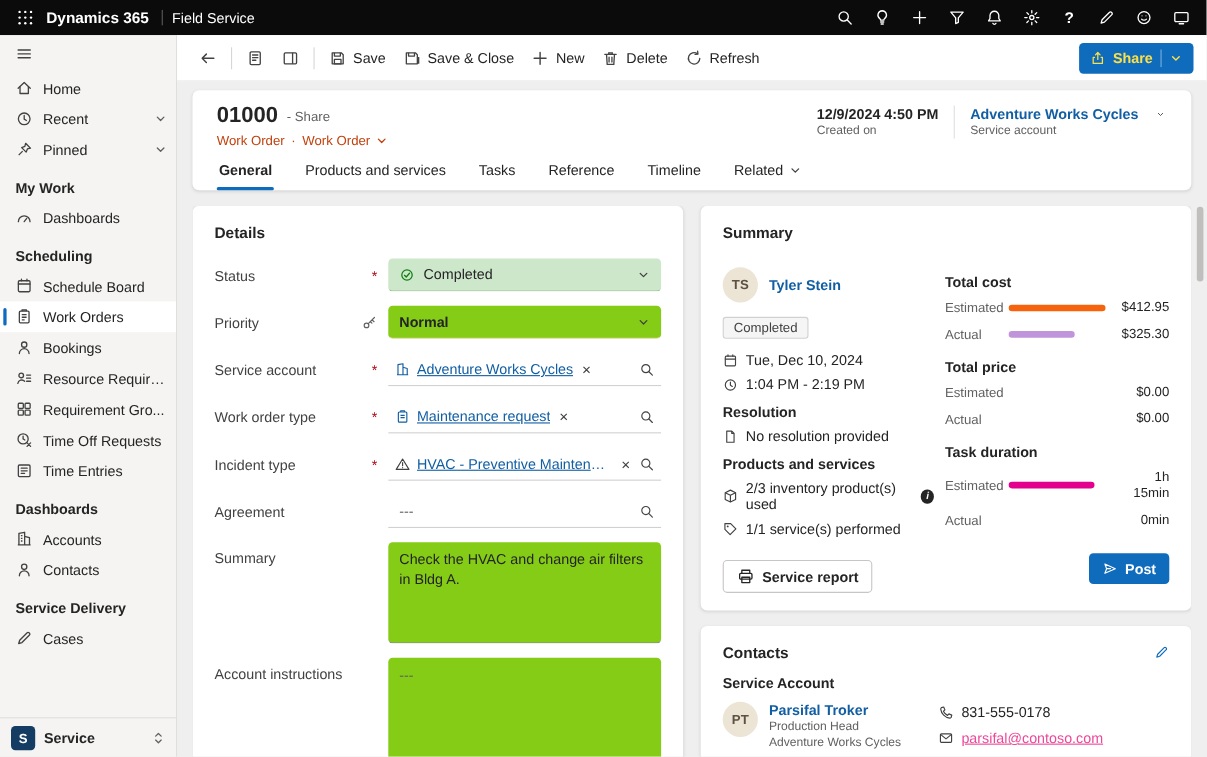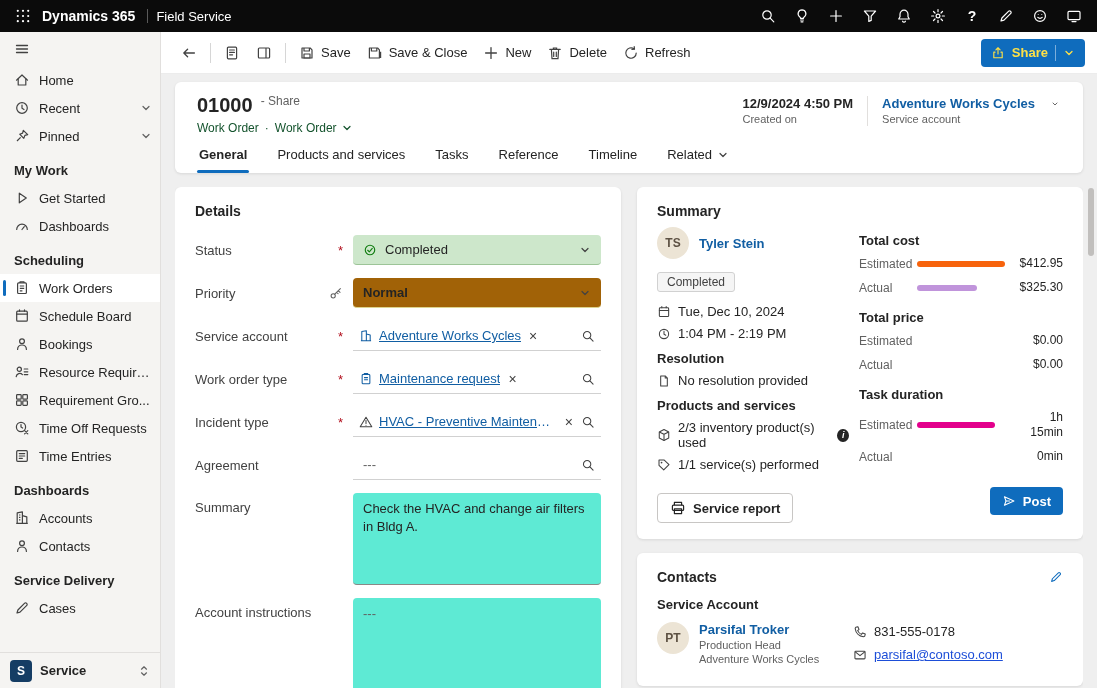--- a/index.html
+++ b/index.html
@@ -41,24 +41,24 @@
 .cmd-btn{display:flex;align-items:center;gap:6px;padding:0 8px;height:30px;border:none;background:none;border-radius:4px;color:#242424;font-family:inherit;font-size:13px;white-space:nowrap}
 .cmd-ic{color:#424242}
 .cmd-sep{width:1px;height:20px;background:#d6d6d6;margin:0 5px}
 .share-btn{margin-left:auto;background:#0f6cbd;color:#fde047;height:28px;border:none;border-radius:4px;display:flex;align-items:center;padding:0 10px;gap:7px;font-family:inherit;font-size:13px;font-weight:600}
 .share-div{width:1px;height:16px;background:rgba(255,255,255,.45)}
 
 .page{flex:1;padding:8px 14px 0;display:flex;flex-direction:column;gap:14px;min-height:0}
 .card{background:#fff;border-radius:6px;box-shadow:0 1px 3px rgba(0,0,0,.1)}
 .headcard{padding:12px 22px 0;flex:none}
 .rh-top{display:flex;align-items:flex-start}
-.rh-title-row{display:flex;align-items:flex-start;gap:8px}
+.rh-title-row{display:flex;align-items:center;gap:8px}
 .rec-id{font-size:20px;font-weight:bold}
 .saved{font-size:12px;color:#616161}
-.rh-sub{font-size:12px;color:#14532d;display:flex;align-items:center;gap:6px;margin-top:4px}
+.rh-sub{font-size:12px;color:#c2410c;display:flex;align-items:center;gap:6px;margin-top:4px}
 .rh-form{display:flex;align-items:center;gap:4px}
 .rh-right{margin-left:auto;display:flex;align-items:flex-start;gap:14px;padding-top:2px}
 .rh-stack{text-align:left}
 .rh-val{font-size:13px;font-weight:600}
 .rh-val.link{color:#115ea3}
 .rh-cap{font-size:11px;color:#616161;margin-top:2px}
 .rh-vsep{width:1px;height:30px;background:#e1dfdd}
 .rh-collapse{color:#424242;padding-top:4px}
 .tabs{display:flex;gap:26px;margin-top:12px}
 .tab{padding:0 2px 11px;display:flex;align-items:center;gap:5px;color:#242424;position:relative;cursor:default}
@@ -75,33 +75,33 @@
 .field{display:flex;align-items:center;margin-bottom:13px}
 .field.top{align-items:flex-start}
 .field.top .f-label{padding-top:7px}
 .f-label{width:158px;flex:none;display:flex;align-items:center;color:#424242;padding-right:10px}
 .f-label .lbl{flex:1}
 .req{color:#b10e1c;margin-left:4px}
 .keyic{color:#616161;margin-left:4px}
 .f-ctl{flex:1;min-width:0}
 .ctl-fill{height:30px;border-radius:4px;display:flex;align-items:center;padding:0 10px;gap:8px}
 .ctl-green{background:#cde7cb;border-bottom:1px solid #9cc497}
-.ctl-yellow{background:#a16207;border-bottom:1px solid #ddd48f}
+.ctl-yellow{background:#84cc16;border-bottom:1px solid #ddd48f}
 .ctl-yellow .val{font-weight:600}
 .ctl-chev{margin-left:auto;color:#424242}
 .ctl-look{height:30px;border-bottom:1px solid #d1d1d1;display:flex;align-items:center;padding:0 6px;gap:6px}
 .chip{display:flex;align-items:center;gap:6px;min-width:0}
 .chip .link{color:#115ea3;text-decoration:underline;white-space:nowrap;overflow:hidden;text-overflow:ellipsis}
 .dismiss{color:#424242;font-size:14px;padding:0 2px;line-height:1}
 .look-search{margin-left:auto;color:#424242}
 .empty-val{color:#616161;padding-left:4px}
-.ctl-area{background:#5eead4;border-radius:4px;border-bottom:1px solid #8a8886;padding:7px 10px;min-height:92px;line-height:1.4}
+.ctl-area{background:#84cc16;border-radius:4px;border-bottom:1px solid #8a8886;padding:7px 10px;min-height:92px;line-height:1.4}
 .ctl-area.tall{min-height:150px;color:#616161}
 
-.sum-grid{display:flex;margin-top:8px}
+.sum-grid{display:flex;margin-top:24px}
 .sum-left{flex:1;min-width:0}
 .sum-right{width:214px;flex:none;padding-left:10px;display:flex;flex-direction:column}
 .owner-row{display:flex;align-items:center;gap:10px}
 .avatar{width:32px;height:32px;border-radius:50%;background:#ece4d5;color:#5d5143;font-size:12px;font-weight:600;display:flex;align-items:center;justify-content:center;flex:none}
 .owner-name{color:#115ea3;font-weight:600}
 .badge{display:inline-block;background:#f5f5f5;border:1px solid #d1d1d1;border-radius:3px;padding:2px 9px;font-size:12px;color:#424242;margin:13px 0 12px}
 .meta-row{display:flex;align-items:center;gap:7px;margin-bottom:7px;color:#242424}
 .meta-row .mic{color:#424242}
 .sec-title{font-weight:600;margin:10px 0 7px}
 .info-dot{width:13px;height:13px;border-radius:50%;background:#242424;color:#fff;font-size:9px;font-style:italic;font-weight:bold;display:inline-flex;align-items:center;justify-content:center;margin-left:2px}
@@ -118,21 +118,21 @@
 .cc-head{display:flex;align-items:center}
 .edit-ic{margin-left:auto;color:#0f6cbd}
 .cc-sub{font-weight:600;margin:12px 0 10px}
 .cc-row{display:flex;align-items:flex-start;gap:10px}
 .cc-id{flex:1;min-width:0}
 .cc-name{color:#115ea3;font-weight:600;display:block}
 .cc-meta{font-size:11px;color:#616161;margin-top:2px;white-space:nowrap}
 .cc-comm{width:210px;flex:none;padding-top:2px}
 .cc-line{display:flex;align-items:center;gap:7px;margin-bottom:8px}
 .cc-line .mic{color:#424242}
-.cc-email{color:#1d4ed8;text-decoration:underline}
+.cc-email{color:#ec4899;text-decoration:underline}
 
 .v-scroll{position:absolute;top:152px;bottom:4px;right:1px;width:10px}
 .v-thumb{width:6px;height:68px;background:#c1bfbd;border-radius:3px;margin:4px auto 0}
 </style>
 </head>
 <body>
 
 <div class="app">
 
   <header class="topbar">
@@ -244,48 +244,42 @@
               <path d="M6.6 9.4l-3.6 3.6"></path>
             </svg>
           <span class="lbl">Pinned</span>
           <svg class="ic12 chev" viewBox="0 0 12 12" fill="none" stroke="currentColor" stroke-width="1.2" stroke-linecap="round" stroke-linejoin="round">
               <path d="M3 4.5L6 7.5 9 4.5"></path>
             </svg>
         </div>
 
         <div class="sb-section">My Work</div>
         <div class="sb-item">
-          <svg class="ic sb-ic" viewBox="0 0 16 16" fill="none" stroke="currentColor" stroke-width="1.2" stroke-linejoin="round">
-              <path d="M5.3 3.2l7 4.8-7 4.8z"></path>
-            </svg>
-          <span class="lbl">Get Started</span>
-        </div>
-        <div class="sb-item">
           <svg class="ic sb-ic" viewBox="0 0 16 16" fill="none" stroke="currentColor" stroke-width="1.2" stroke-linecap="round">
               <path d="M2.7 11.5a5.3 5.3 0 1 1 10.6 0"></path>
               <path d="M8 11.5l2.3-2.9"></path>
             </svg>
           <span class="lbl">Dashboards</span>
         </div>
 
         <div class="sb-section">Scheduling</div>
+        <div class="sb-item">
+          <svg class="ic sb-ic" viewBox="0 0 16 16" fill="none" stroke="currentColor" stroke-width="1.2" stroke-linecap="round" stroke-linejoin="round">
+              <rect x="2.7" y="3.2" width="10.6" height="10" rx="1"></rect>
+              <path d="M2.7 6.2h10.6M5.5 3.2V1.8M10.5 3.2V1.8"></path>
+            </svg>
+          <span class="lbl">Schedule Board</span>
+        </div>
         <div class="sb-item active">
           <svg class="ic sb-ic" viewBox="0 0 16 16" fill="none" stroke="currentColor" stroke-width="1.2" stroke-linejoin="round">
               <rect x="3.6" y="2.9" width="8.8" height="10.6" rx="1"></rect>
               <path d="M6 2.9V1.8h4v1.1"></path>
               <path d="M5.8 6h4.4M5.8 8.4h4.4M5.8 10.8h2.6"></path>
             </svg>
           <span class="lbl">Work Orders</span>
-        </div>
-        <div class="sb-item">
-          <svg class="ic sb-ic" viewBox="0 0 16 16" fill="none" stroke="currentColor" stroke-width="1.2" stroke-linecap="round" stroke-linejoin="round">
-              <rect x="2.7" y="3.2" width="10.6" height="10" rx="1"></rect>
-              <path d="M2.7 6.2h10.6M5.5 3.2V1.8M10.5 3.2V1.8"></path>
-            </svg>
-          <span class="lbl">Schedule Board</span>
         </div>
         <div class="sb-item">
           <svg class="ic sb-ic" viewBox="0 0 16 16" fill="none" stroke="currentColor" stroke-width="1.2" stroke-linecap="round">
               <circle cx="8" cy="5.3" r="2.4"></circle>
               <path d="M3.6 13.4a4.4 4.4 0 0 1 8.8 0"></path>
             </svg>
           <span class="lbl">Bookings</span>
         </div>
         <div class="sb-item">
           <svg class="ic sb-ic" viewBox="0 0 16 16" fill="none" stroke="currentColor" stroke-width="1.2" stroke-linecap="round">

